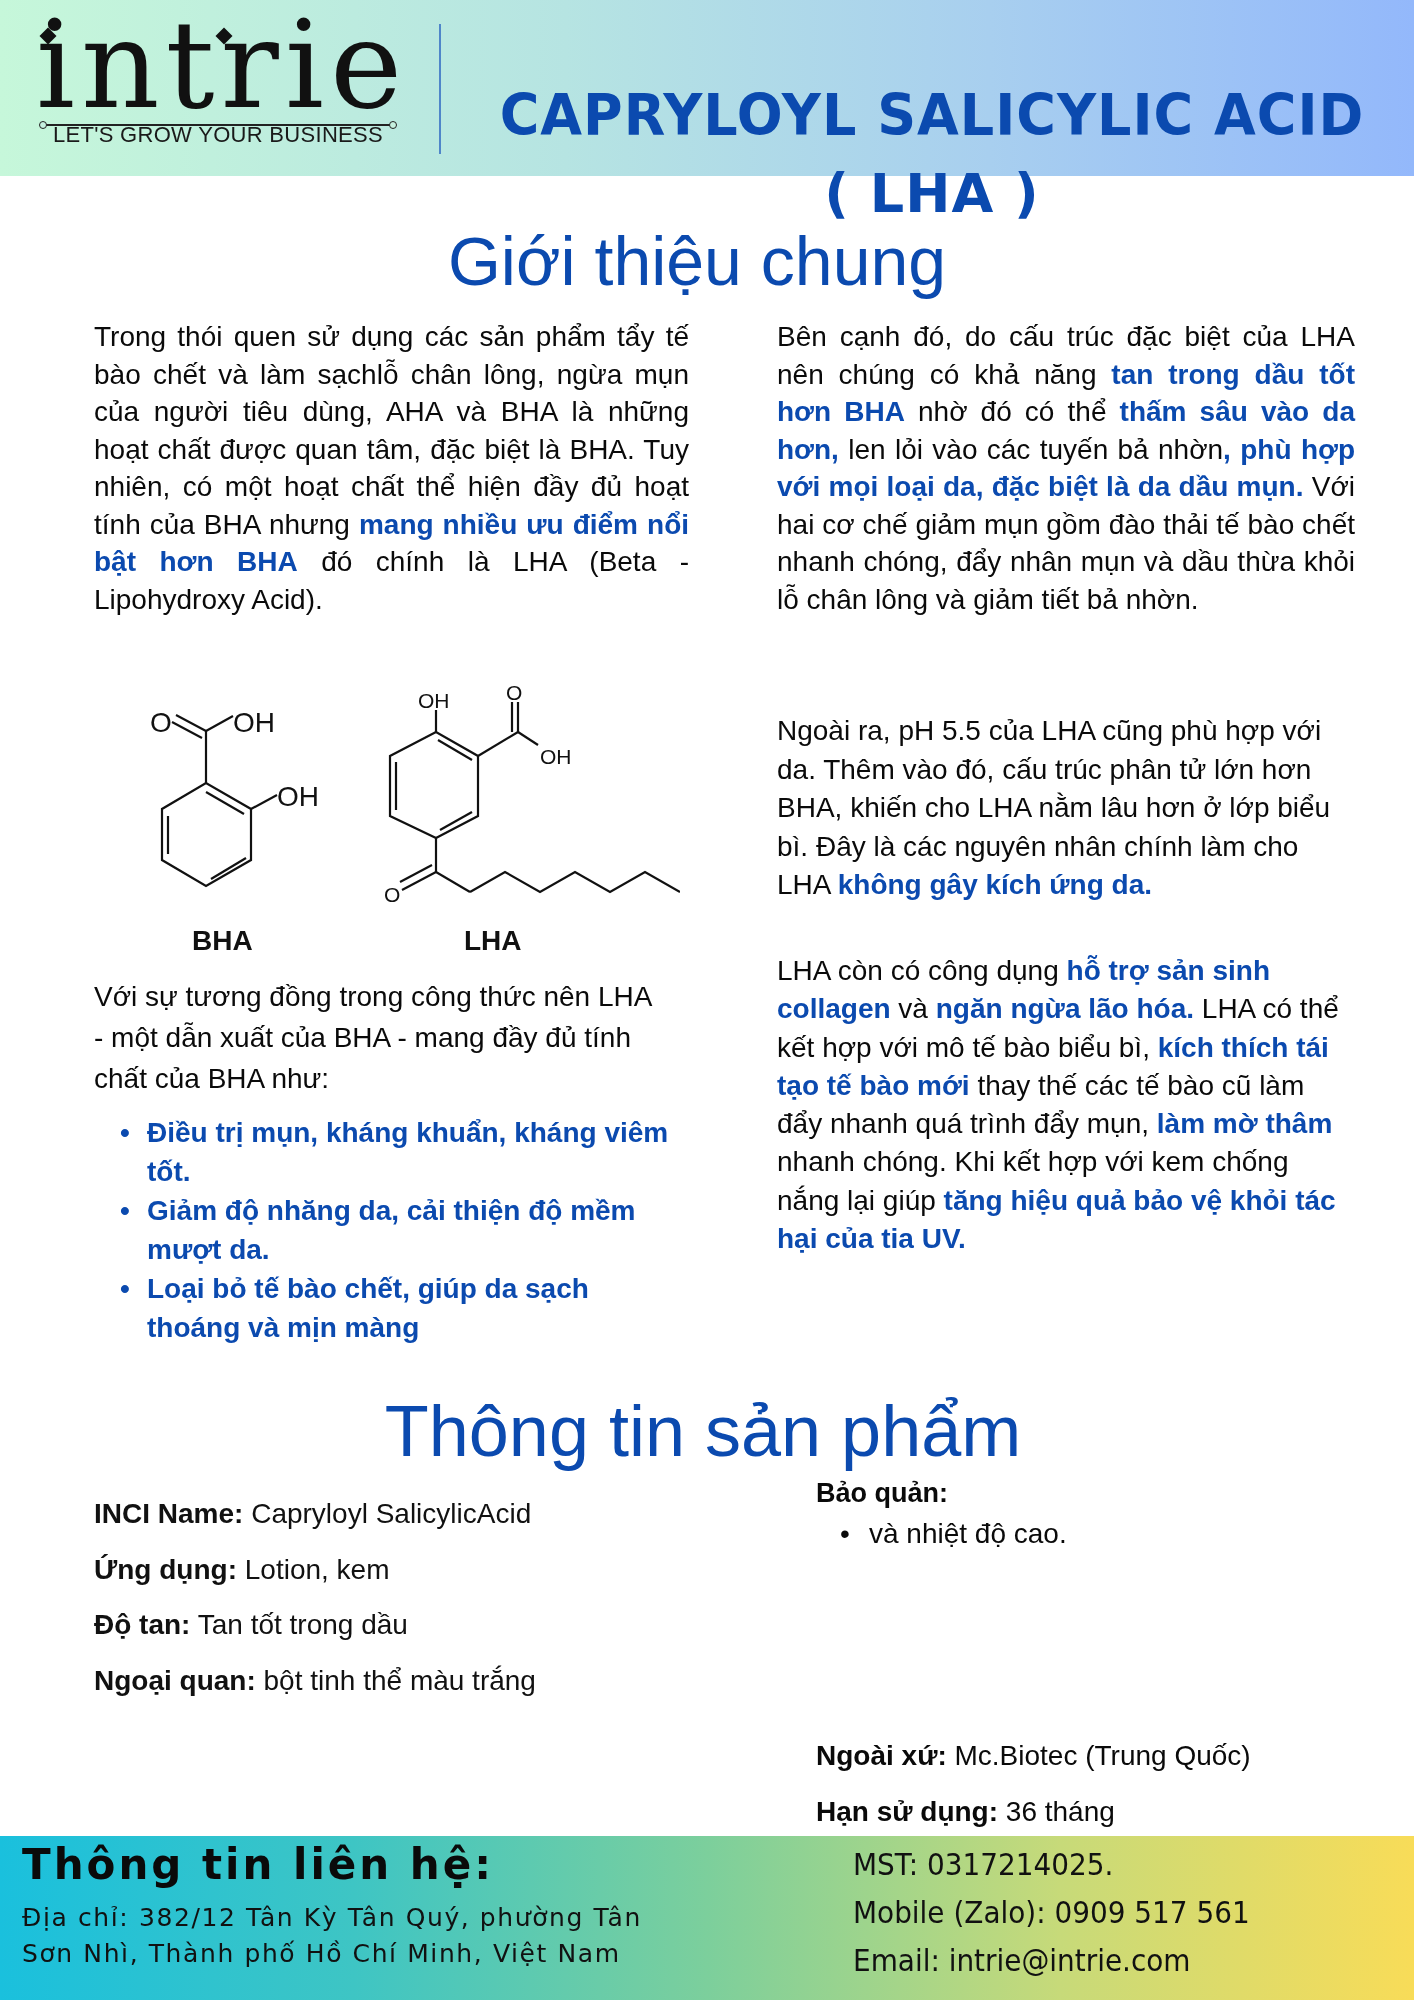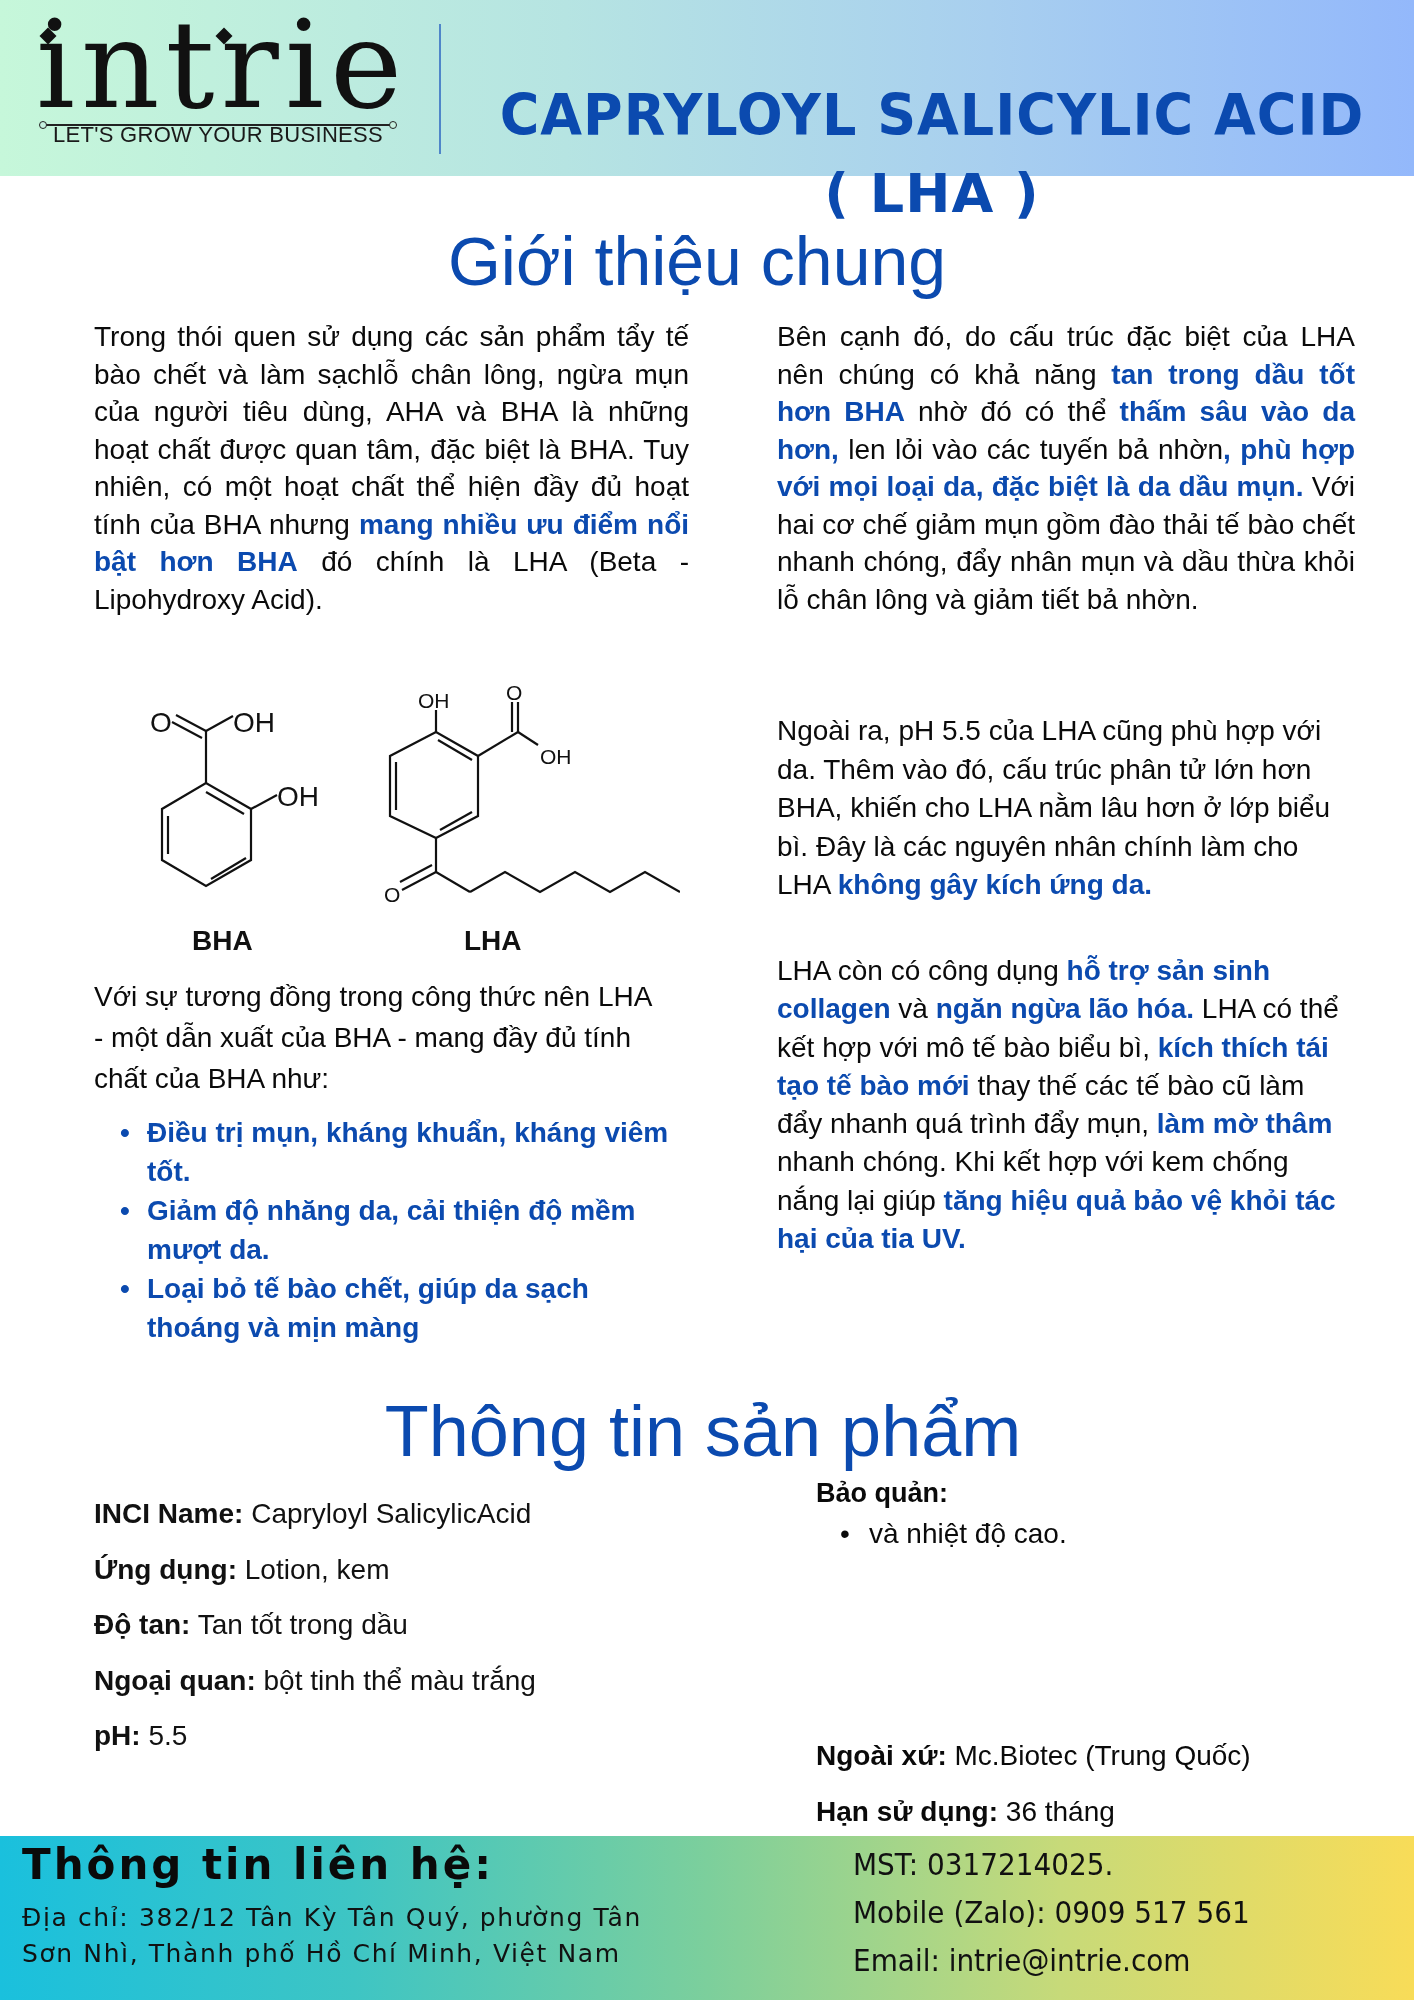--- a/index.html
+++ b/index.html
@@ -177,21 +177,20 @@
 
 <p class="para p-lha"><span>LHA còn có công dụng </span><span class="hl">hỗ trợ sản sinh collagen</span><span> và </span><span class="hl">ngăn ngừa lão hóa.</span><span> LHA có thể kết hợp với mô tế bào biểu bì, </span><span class="hl">kích thích tái tạo tế bào mới</span><span> thay thế các tế bào cũ làm đẩy nhanh quá trình đẩy mụn, </span><span class="hl">làm mờ thâm</span><span> nhanh chóng. Khi kết hợp với kem chống nắng lại giúp </span><span class="hl">tăng hiệu quả bảo vệ khỏi tác hại của tia UV.</span></p>
 
 <h2 class="section-title prod"><span>Thông tin sản phẩm</span></h2>
 
 <div class="info-list">
   <div class="info-row"><b>INCI Name:</b><span> Capryloyl SalicylicAcid</span></div>
   <div class="info-row"><b>Ứng dụng:</b><span> Lotion, kem</span></div>
   <div class="info-row"><b>Độ tan:</b><span> Tan tốt trong dầu</span></div>
   <div class="info-row"><b>Ngoại quan:</b><span> bột tinh thể màu trắng</span></div>
-  <div class="info-row"><b>pH:</b><span> 5.5</span></div>
 </div>
 
 <div class="storage">
   <div class="storage-title">Bảo quản:</div>
   <ul class="storage-list">
     <li>và nhiệt độ cao.</li>
   </ul>
 </div>
 
 <div class="origin">

